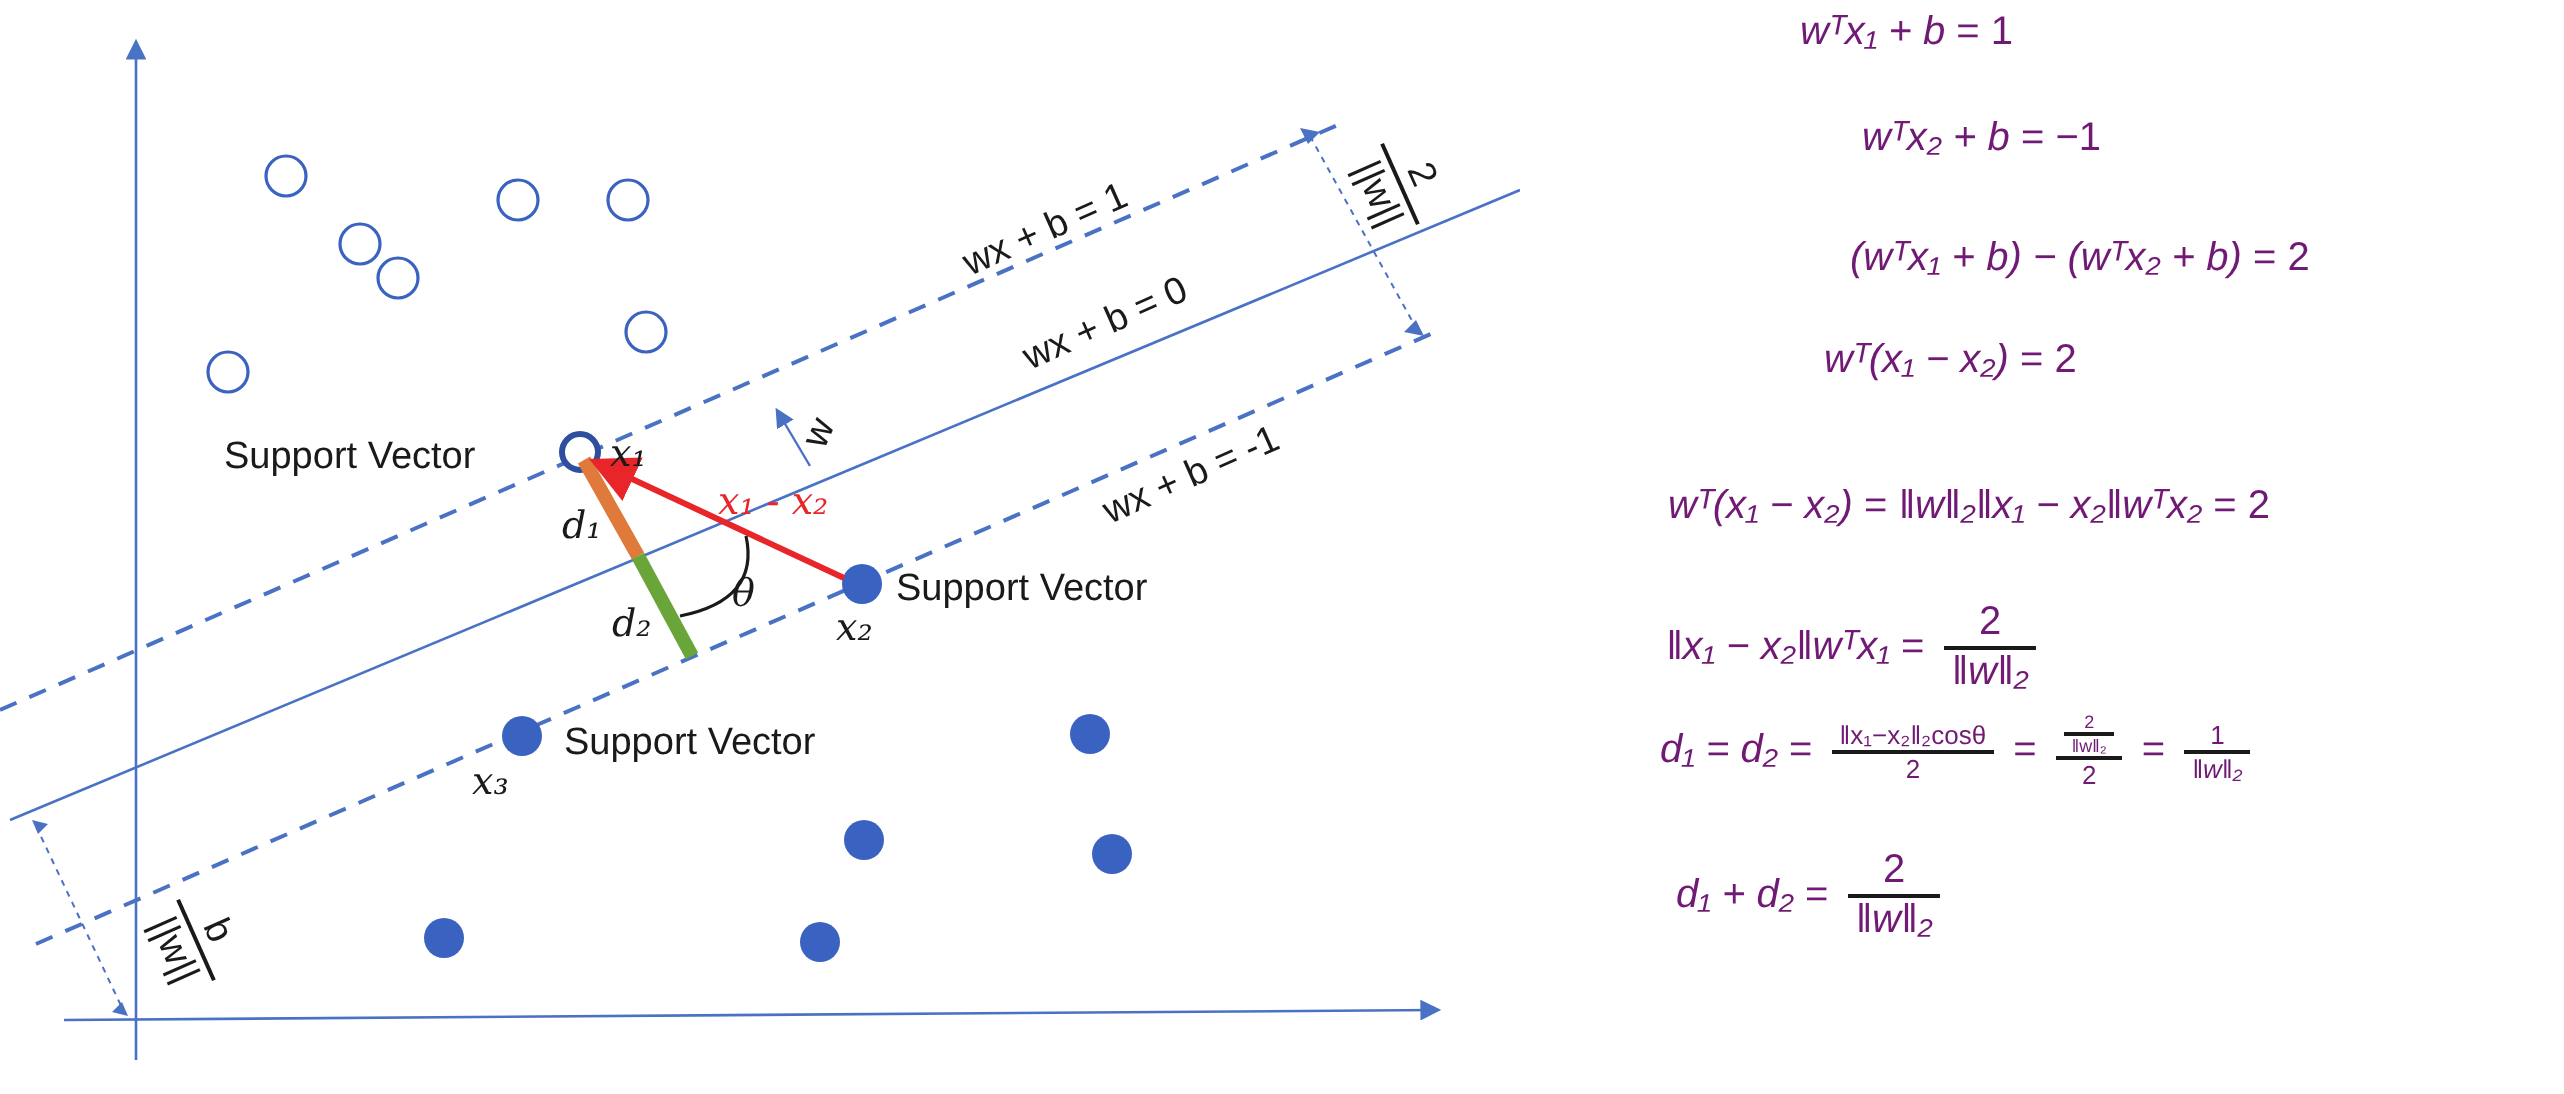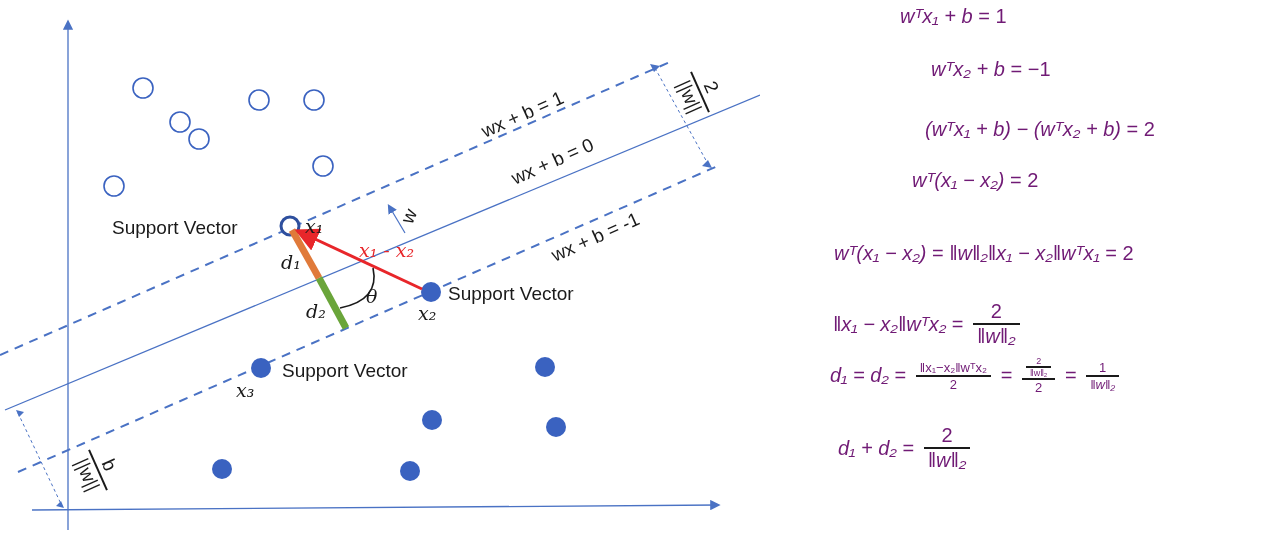--- a/index.html
+++ b/index.html
@@ -116,37 +116,37 @@
   <span class="up">2</span>
 </div>
 <div class="eq" style="left:912px; top:169px;">
   <span>wᵀ(x₁ − x₂)</span>
   <span class="up">=</span>
   <span class="up">2</span>
 </div>
 <div class="eq" style="left:834px; top:242px;">
   <span>wᵀ(x₁ − x₂)</span>
   <span class="up">=</span>
-  <span>‖w‖₂‖x₁ − x₂‖wᵀx₁</span>
+  <span>‖w‖₂‖x₁ − x₂‖wᵀx₂</span>
   <span class="up">=</span>
   <span class="up">2</span>
 </div>
 <div class="eq" style="left:833px; top:300px;">
-  <span style="vertical-align:middle">‖x₁ − x₂‖wᵀx₂</span>
+  <span style="vertical-align:middle">‖x₁ − x₂‖wᵀx₁</span>
   <span class="up" style="vertical-align:middle">=</span>
   <span class="frac">
     <span class="num">2</span>
     <span class="den">‖w‖₂</span>
   </span>
 </div>
 <div class="eq" style="left:830px; top:356px;">
   <span style="vertical-align:middle">d₁ = d₂</span>
   <span class="up" style="vertical-align:middle">=</span>
   <span class="frac small">
-    <span class="num">‖x₁−x₂‖wᵀx₂</span>
+    <span class="num">‖x₁−x₂‖₂cosθ</span>
     <span class="den up">2</span>
   </span>
   <span class="up" style="vertical-align:middle">=</span>
   <span class="frac small">
     <span class="num" style="border-bottom-width:2px">
       <span class="frac tiny" style="margin:0">
         <span class="num">2</span>
         <span class="den">‖w‖₂</span>
       </span>
     </span>

